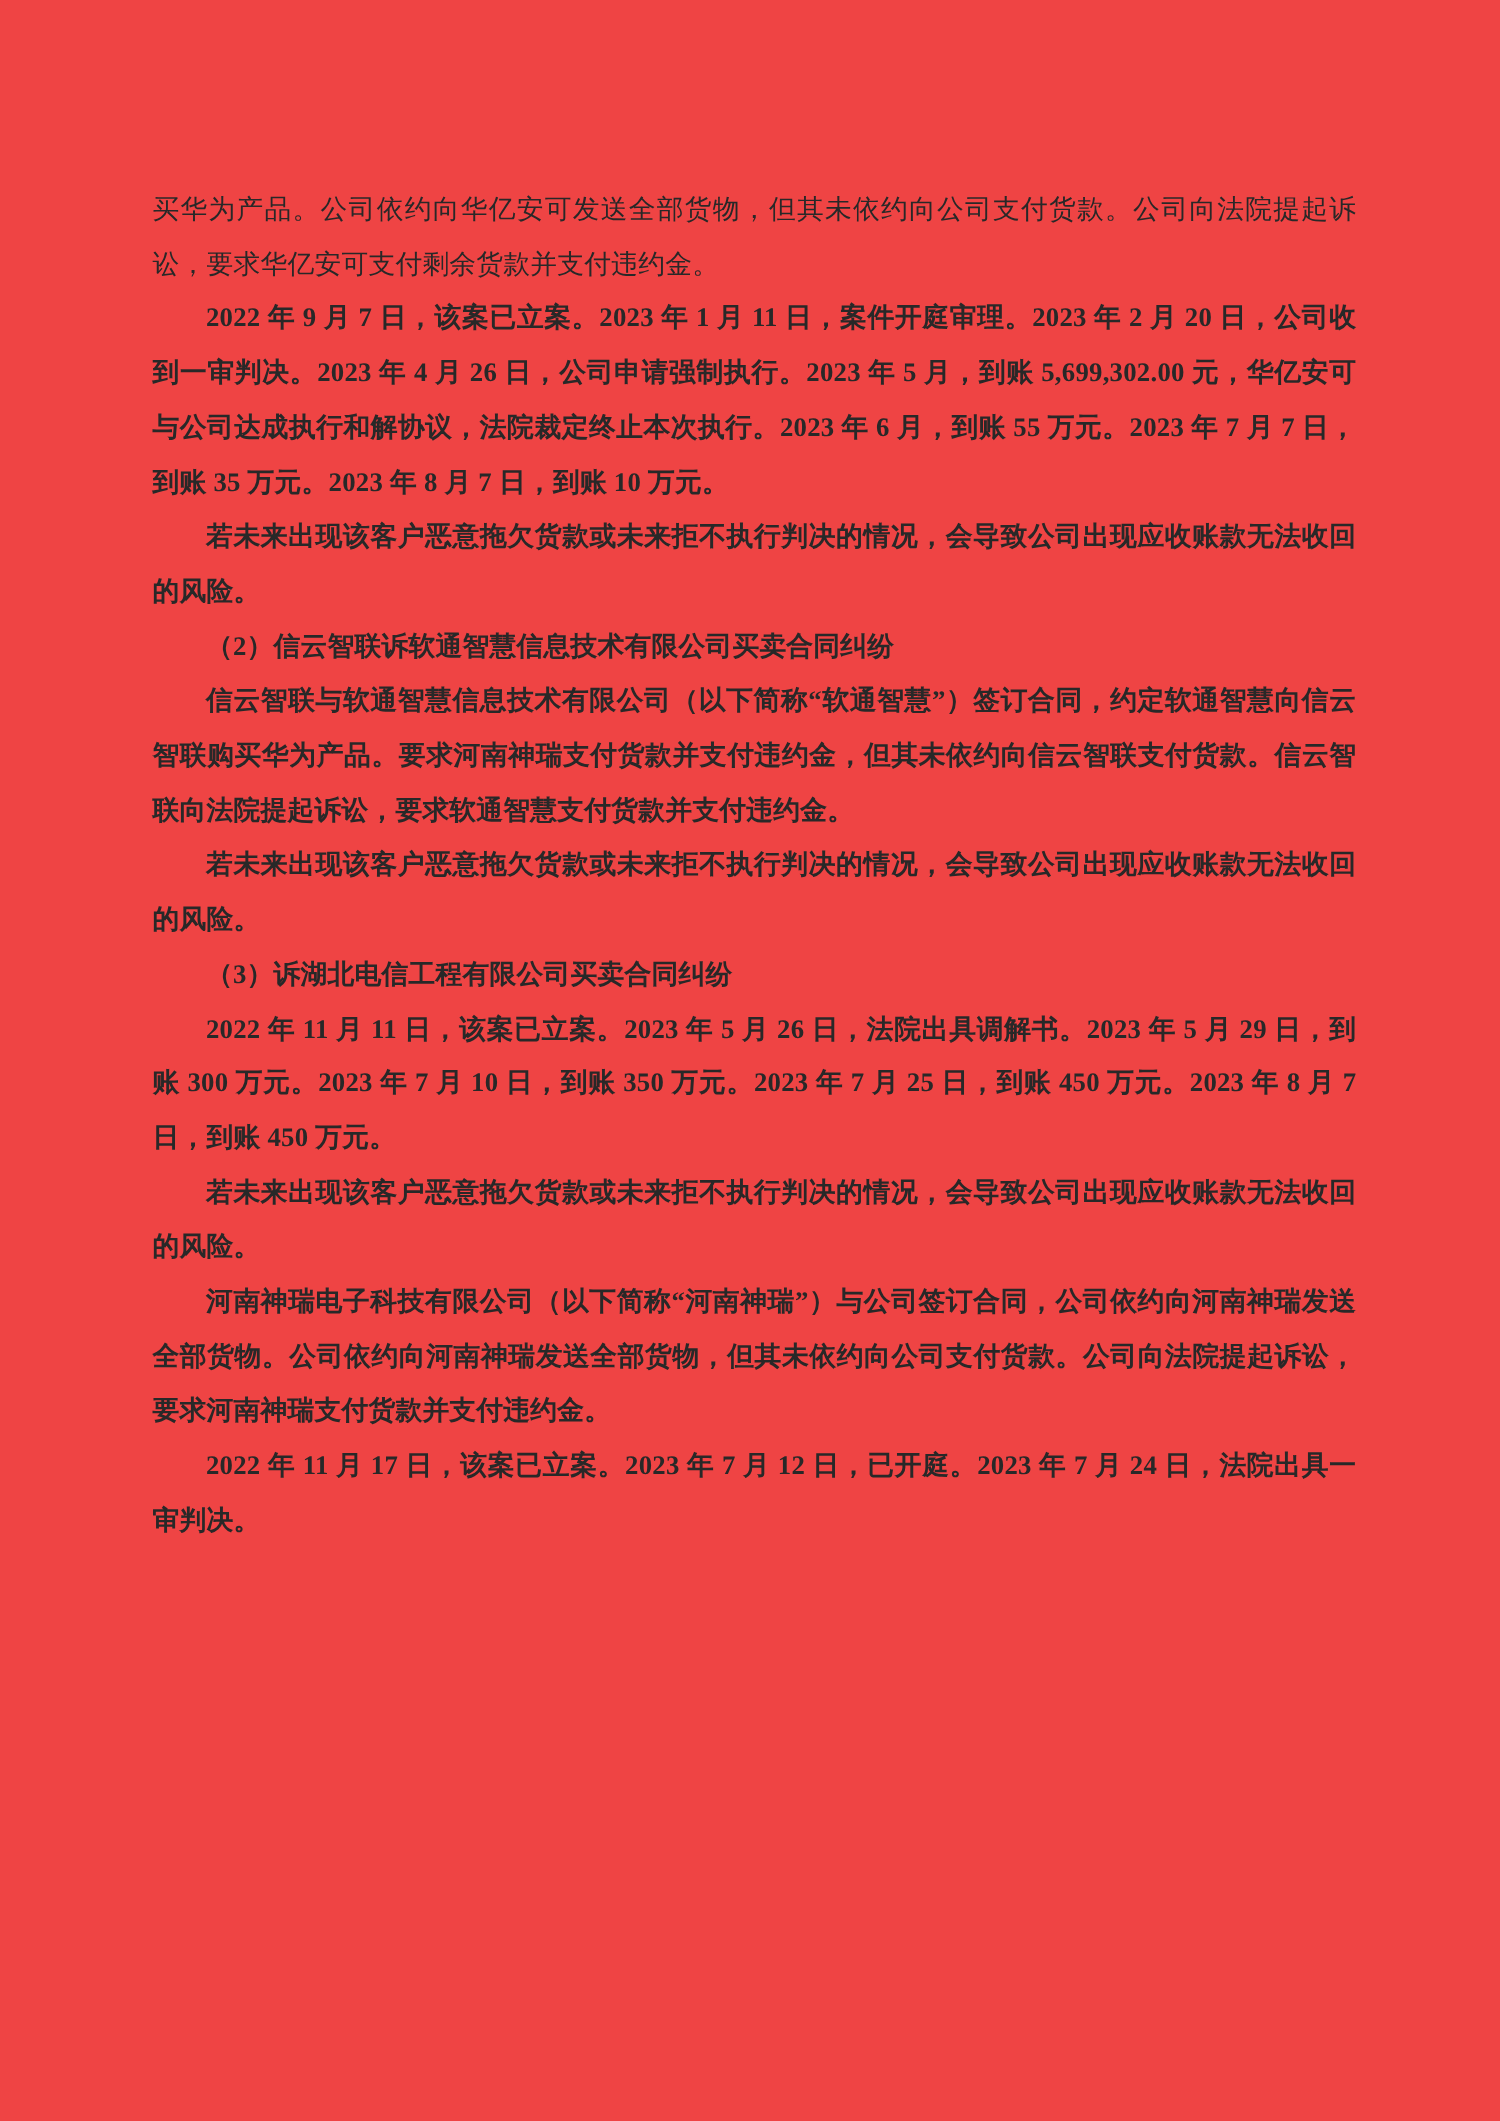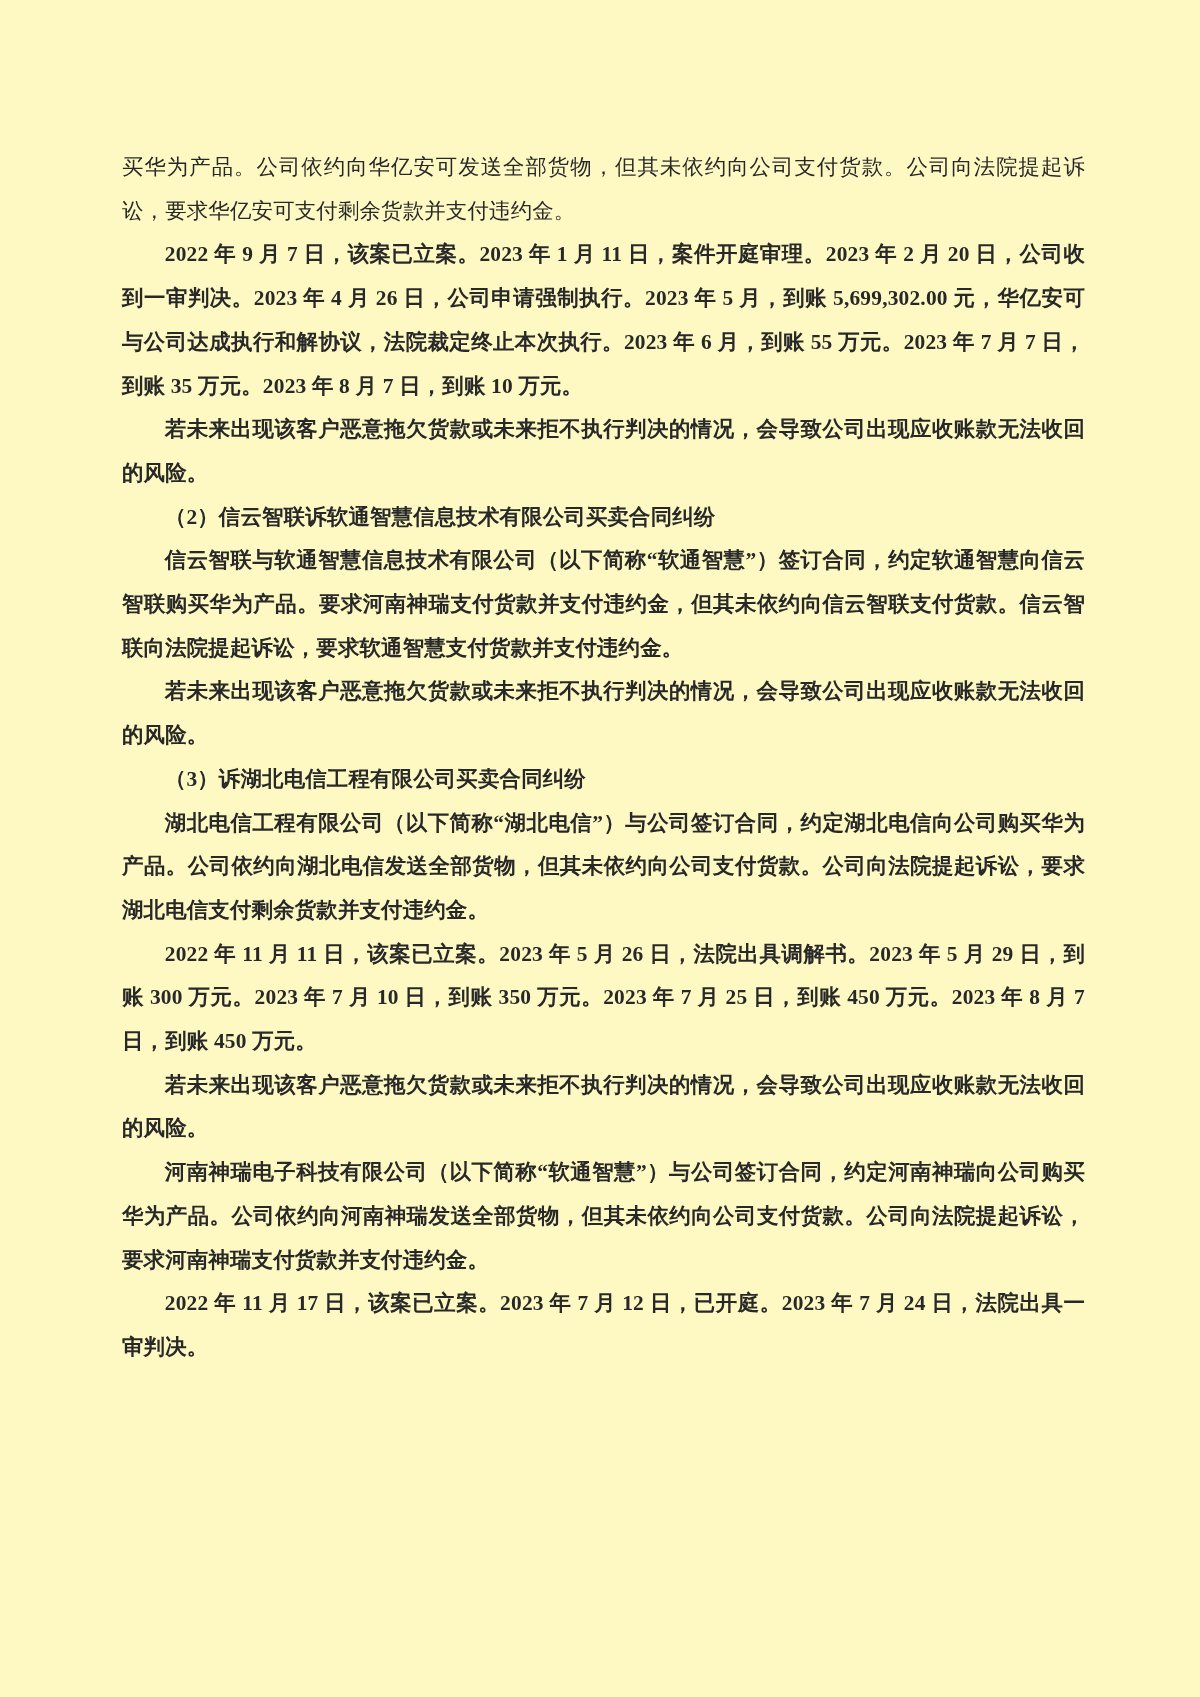--- a/index.html
+++ b/index.html
@@ -38,28 +38,27 @@
   }
   .para.heading {
     font-weight: bold;
     text-indent: 2em;
     text-align: left;
   }
 </style>
 </head>
 <body>
 
-<div class="page" style="background: #fef9c3;">
+<div class="page" style="background: #ef4444;">
   <div class="content">
       <p class="para" style="color: rgb(40, 40, 40);">买华为产品。公司依约向华亿安可发送全部货物，但其未依约向公司支付货款。公司向法院提起诉讼，要求华亿安可支付剩余货款并支付违约金。</p>
       <p class="para indent" style="color: rgb(40, 40, 40);">2022 年 9 月 7 日，该案已立案。2023 年 1 月 11 日，案件开庭审理。2023 年 2 月 20 日，公司收到一审判决。2023 年 4 月 26 日，公司申请强制执行。2023 年 5 月，到账 5,699,302.00 元，华亿安可与公司达成执行和解协议，法院裁定终止本次执行。2023 年 6 月，到账 55 万元。2023 年 7 月 7 日，到账 35 万元。2023 年 8 月 7 日，到账 10 万元。</p>
       <p class="para indent" style="color: rgb(40, 40, 40);">若未来出现该客户恶意拖欠货款或未来拒不执行判决的情况，会导致公司出现应收账款无法收回的风险。</p>
       <p class="para heading indent" style="color: rgb(40, 40, 40);">（2）信云智联诉软通智慧信息技术有限公司买卖合同纠纷</p>
       <p class="para indent" style="color: rgb(40, 40, 40);">信云智联与软通智慧信息技术有限公司（以下简称“软通智慧”）签订合同，约定软通智慧向信云智联购买华为产品。要求河南神瑞支付货款并支付违约金，但其未依约向信云智联支付货款。信云智联向法院提起诉讼，要求软通智慧支付货款并支付违约金。</p>
       <p class="para indent" style="color: rgb(40, 40, 40);">若未来出现该客户恶意拖欠货款或未来拒不执行判决的情况，会导致公司出现应收账款无法收回的风险。</p>
       <p class="para heading indent" style="color: rgb(40, 40, 40);">（3）诉湖北电信工程有限公司买卖合同纠纷</p>
-      <p class="para indent" style="color: rgb(40, 40, 40);">湖北电信工程有限公司（以下简称“湖北电信”）与公司签订合同，约定湖北电信向公司购买华为产品。公司依约向湖北电信发送全部货物，但其未依约向公司支付货款。公司向法院提起诉讼，要求湖北电信支付剩余货款并支付违约金。</p>
       <p class="para indent" style="color: rgb(40, 40, 40);">2022 年 11 月 11 日，该案已立案。2023 年 5 月 26 日，法院出具调解书。2023 年 5 月 29 日，到账 300 万元。2023 年 7 月 10 日，到账 350 万元。2023 年 7 月 25 日，到账 450 万元。2023 年 8 月 7 日，到账 450 万元。</p>
       <p class="para indent" style="color: rgb(40, 40, 40);">若未来出现该客户恶意拖欠货款或未来拒不执行判决的情况，会导致公司出现应收账款无法收回的风险。</p>
-      <p class="para indent" style="color: rgb(40, 40, 40);">河南神瑞电子科技有限公司（以下简称“软通智慧”）与公司签订合同，约定河南神瑞向公司购买华为产品。公司依约向河南神瑞发送全部货物，但其未依约向公司支付货款。公司向法院提起诉讼，要求河南神瑞支付货款并支付违约金。</p>
+      <p class="para indent" style="color: rgb(40, 40, 40);">河南神瑞电子科技有限公司（以下简称“河南神瑞”）与公司签订合同，公司依约向河南神瑞发送全部货物。公司依约向河南神瑞发送全部货物，但其未依约向公司支付货款。公司向法院提起诉讼，要求河南神瑞支付货款并支付违约金。</p>
       <p class="para indent" style="color: rgb(40, 40, 40);">2022 年 11 月 17 日，该案已立案。2023 年 7 月 12 日，已开庭。2023 年 7 月 24 日，法院出具一审判决。</p>
     </div>
 </div>
 
 </body></html>

